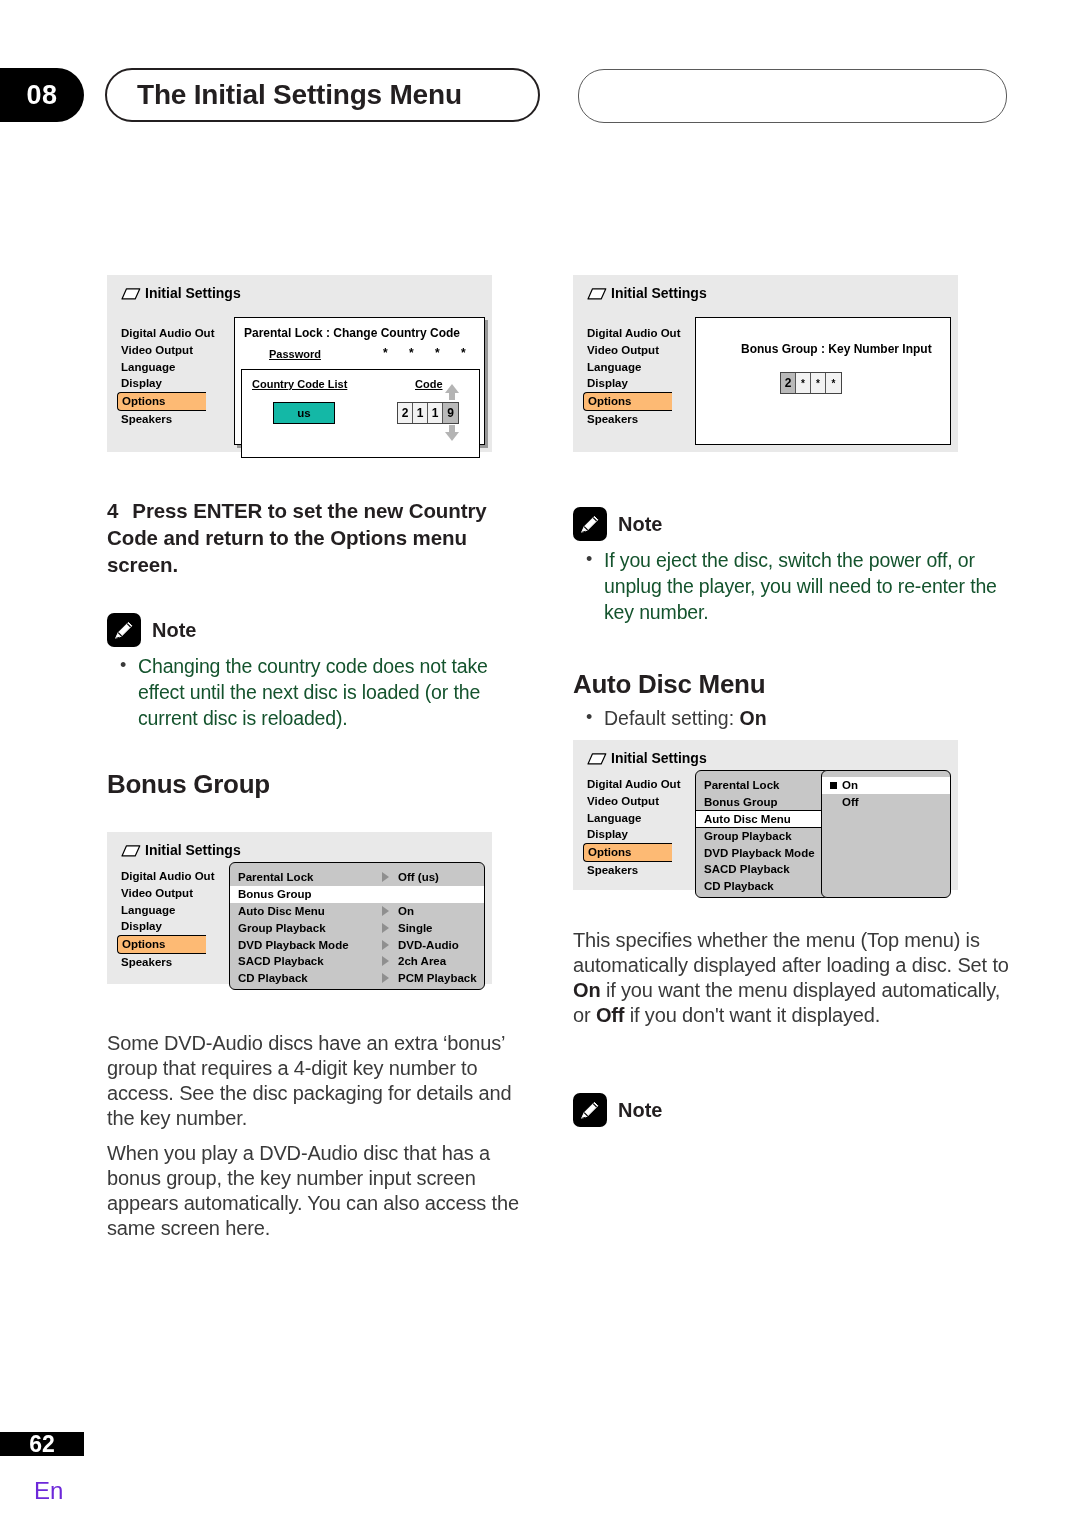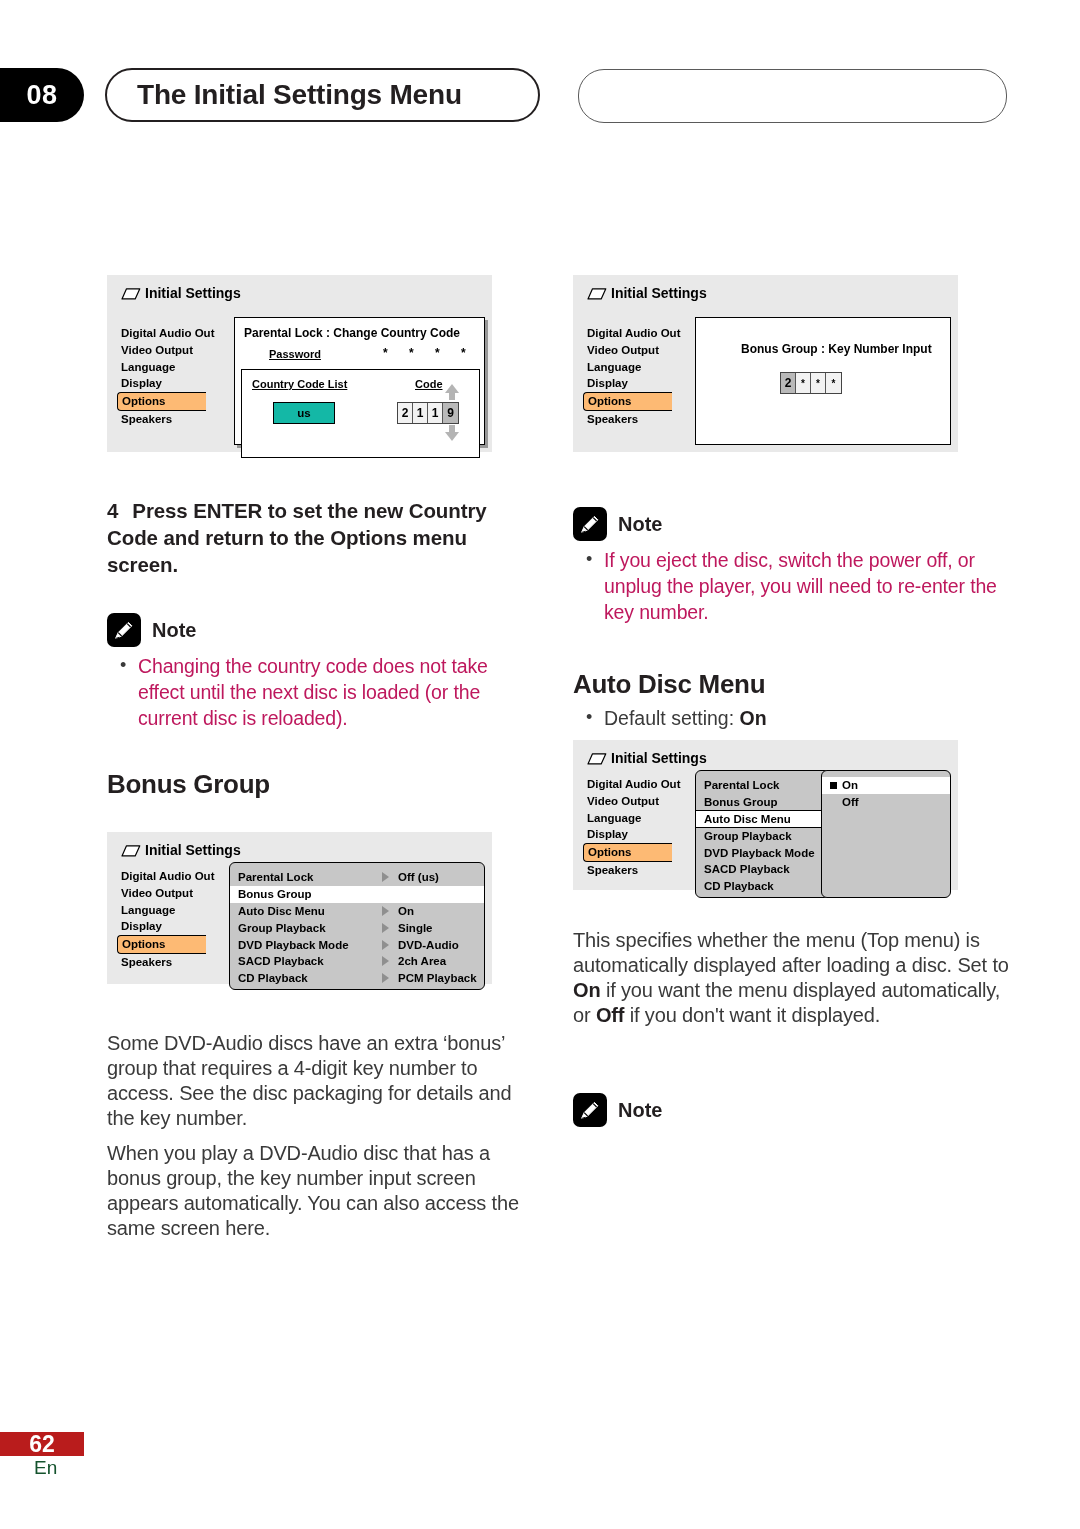--- a/index.html
+++ b/index.html
@@ -312,21 +312,21 @@
   }
   ul.note-list {
     margin: 7px 0 0 0;
     padding: 0 0 0 31px;
     list-style: none;
   }
   ul.note-list li {
     position: relative;
     font-size: 19.5px;
     line-height: 25.8px;
-    color: #be185d;
+    color: #14532d;
     letter-spacing: -0.15px;
   }
   ul.note-list li::before {
     content: "\2022";
     position: absolute;
     left: -18px;
     top: -1px;
     color: #3a3a3a;
     font-size: 18px;
   }
@@ -350,33 +350,33 @@
     color: #3a3a3a;
     font-size: 18px;
   }
   ul.bullets li b { color: #231f20; font-weight: bold; }
 
   
   #footer { position: absolute; left: 0; top: 1432px; }
   #page-num {
     width: 84px;
     height: 24px;
-    background: #b91c1c;
+    background: #000000;
     color: #ffffff;
     font-size: 23px;
     font-weight: bold;
     display: flex;
     align-items: center;
     justify-content: center;
   }
   #lang-code {
-    margin-top: 1px;
+    margin-top: 21px;
     margin-left: 34px;
-    font-size: 19px;
-    color: #14532d;
+    font-size: 24px;
+    color: #6d28d9;
   }
 </style>
 </head>
 <body>
 
 <div id="header">
   <div id="chapter-badge">08</div>
   <div id="chapter-title-pill">The Initial Settings Menu</div>
   <div id="header-right-pill"></div>
 </div>

